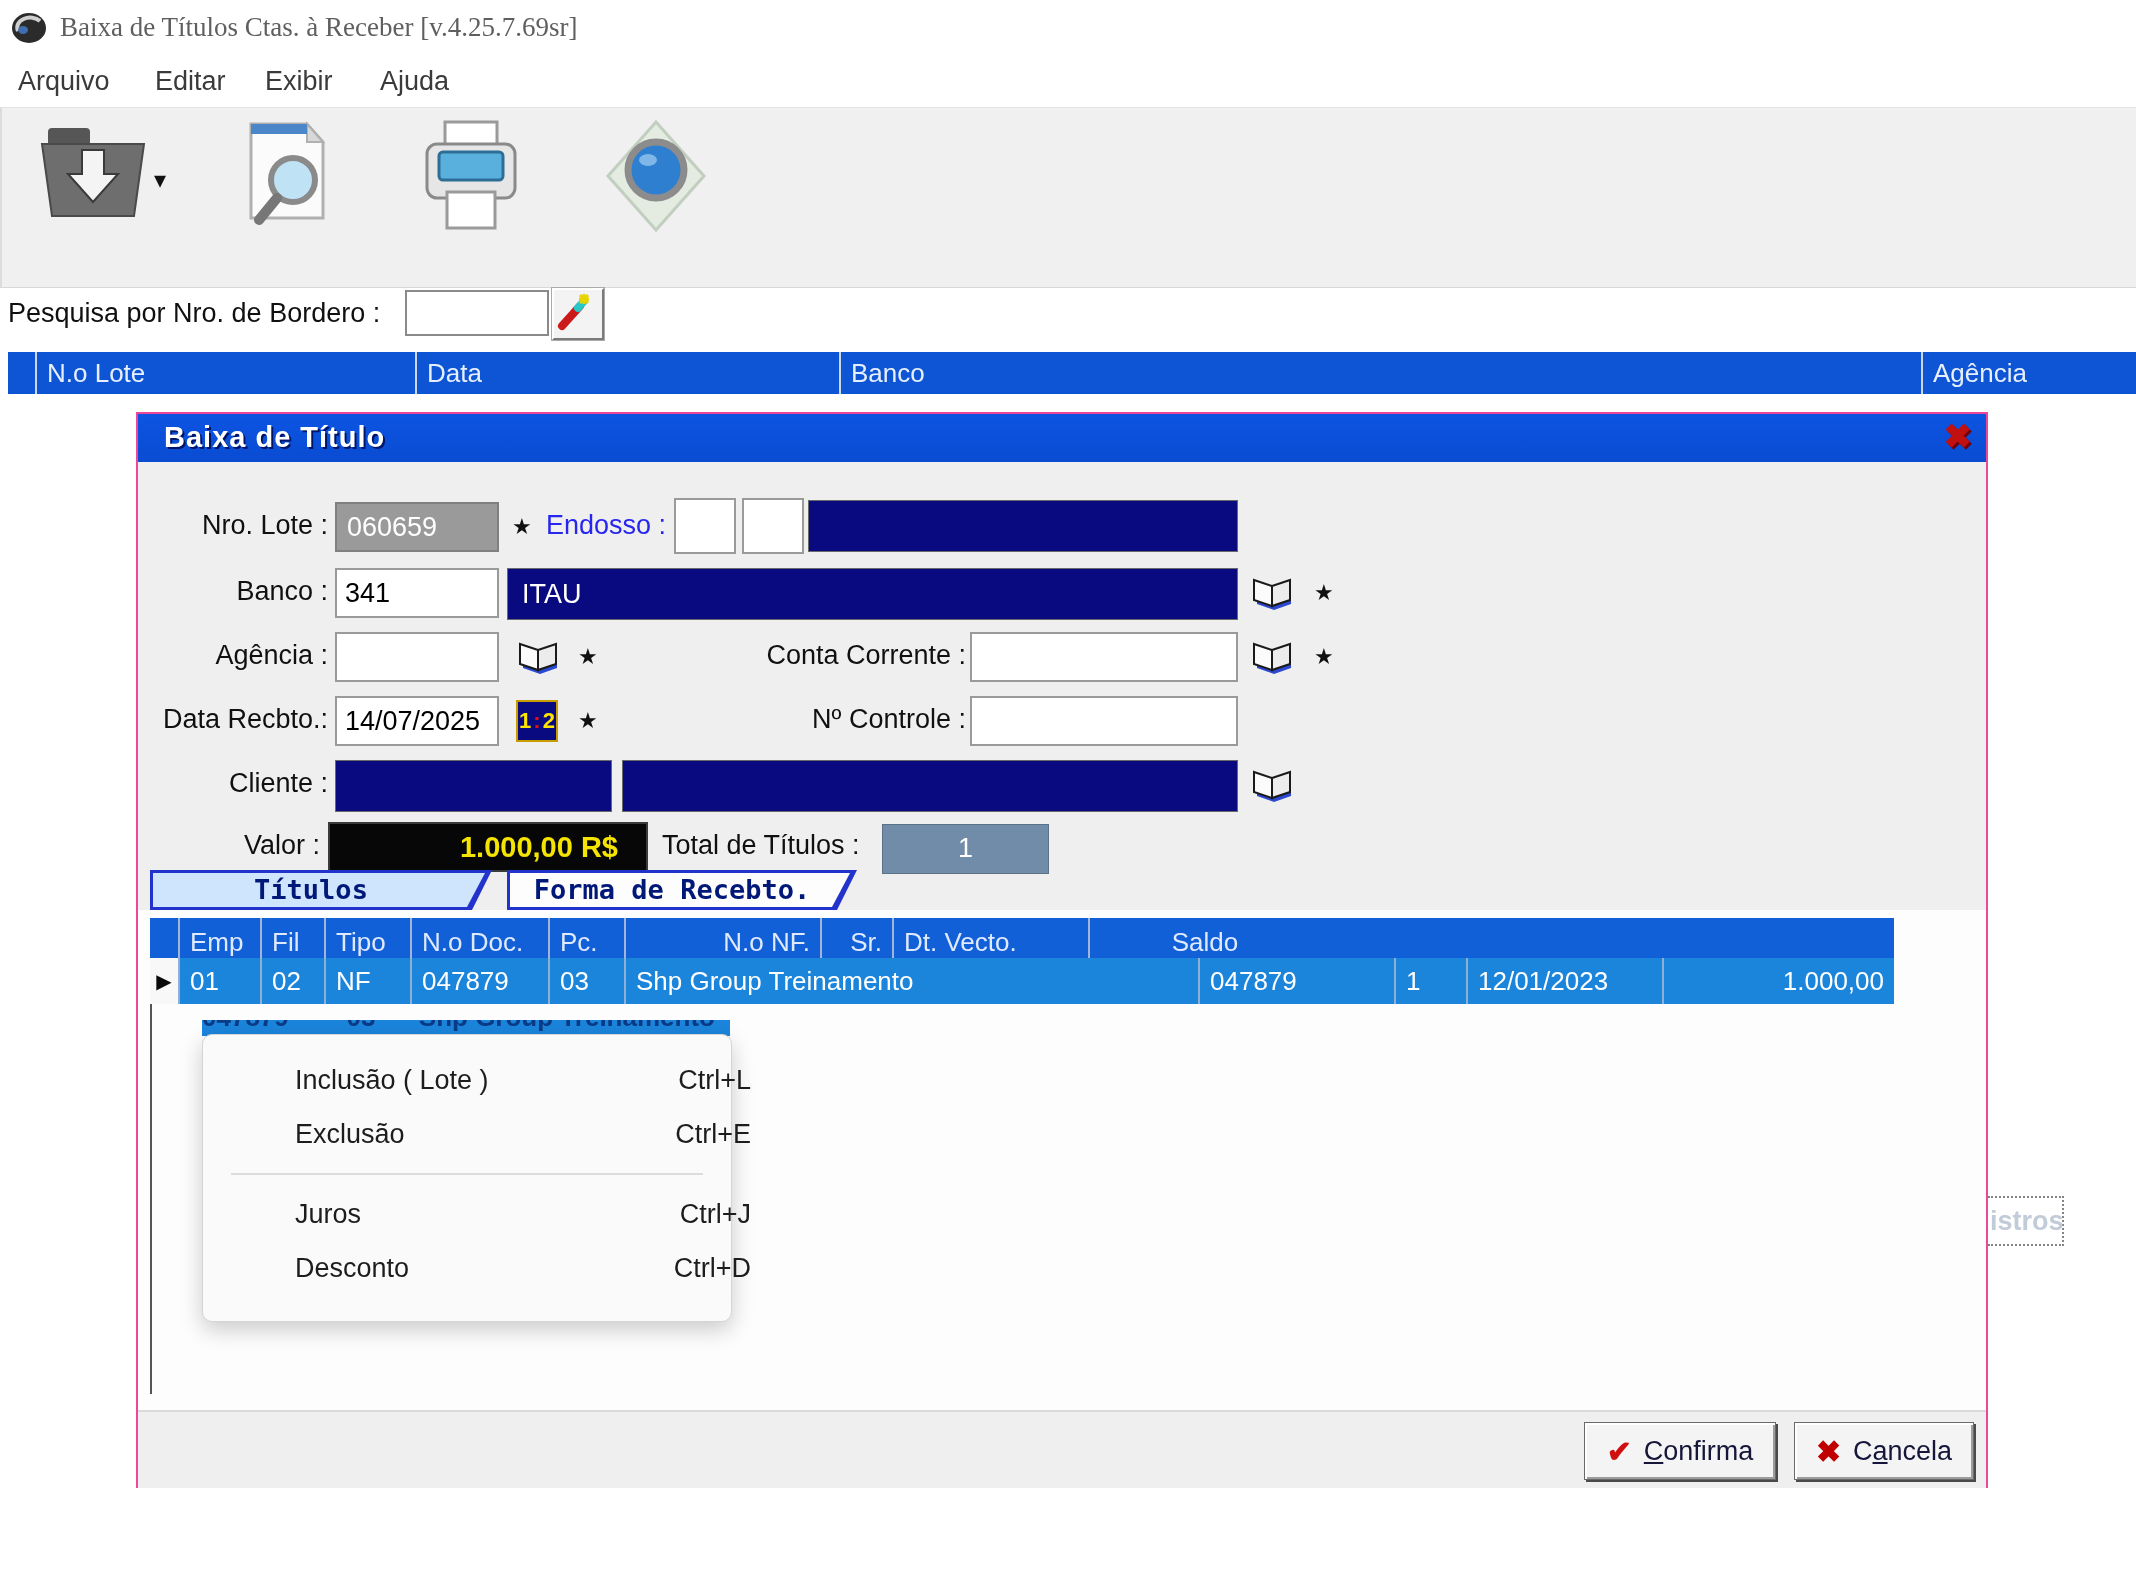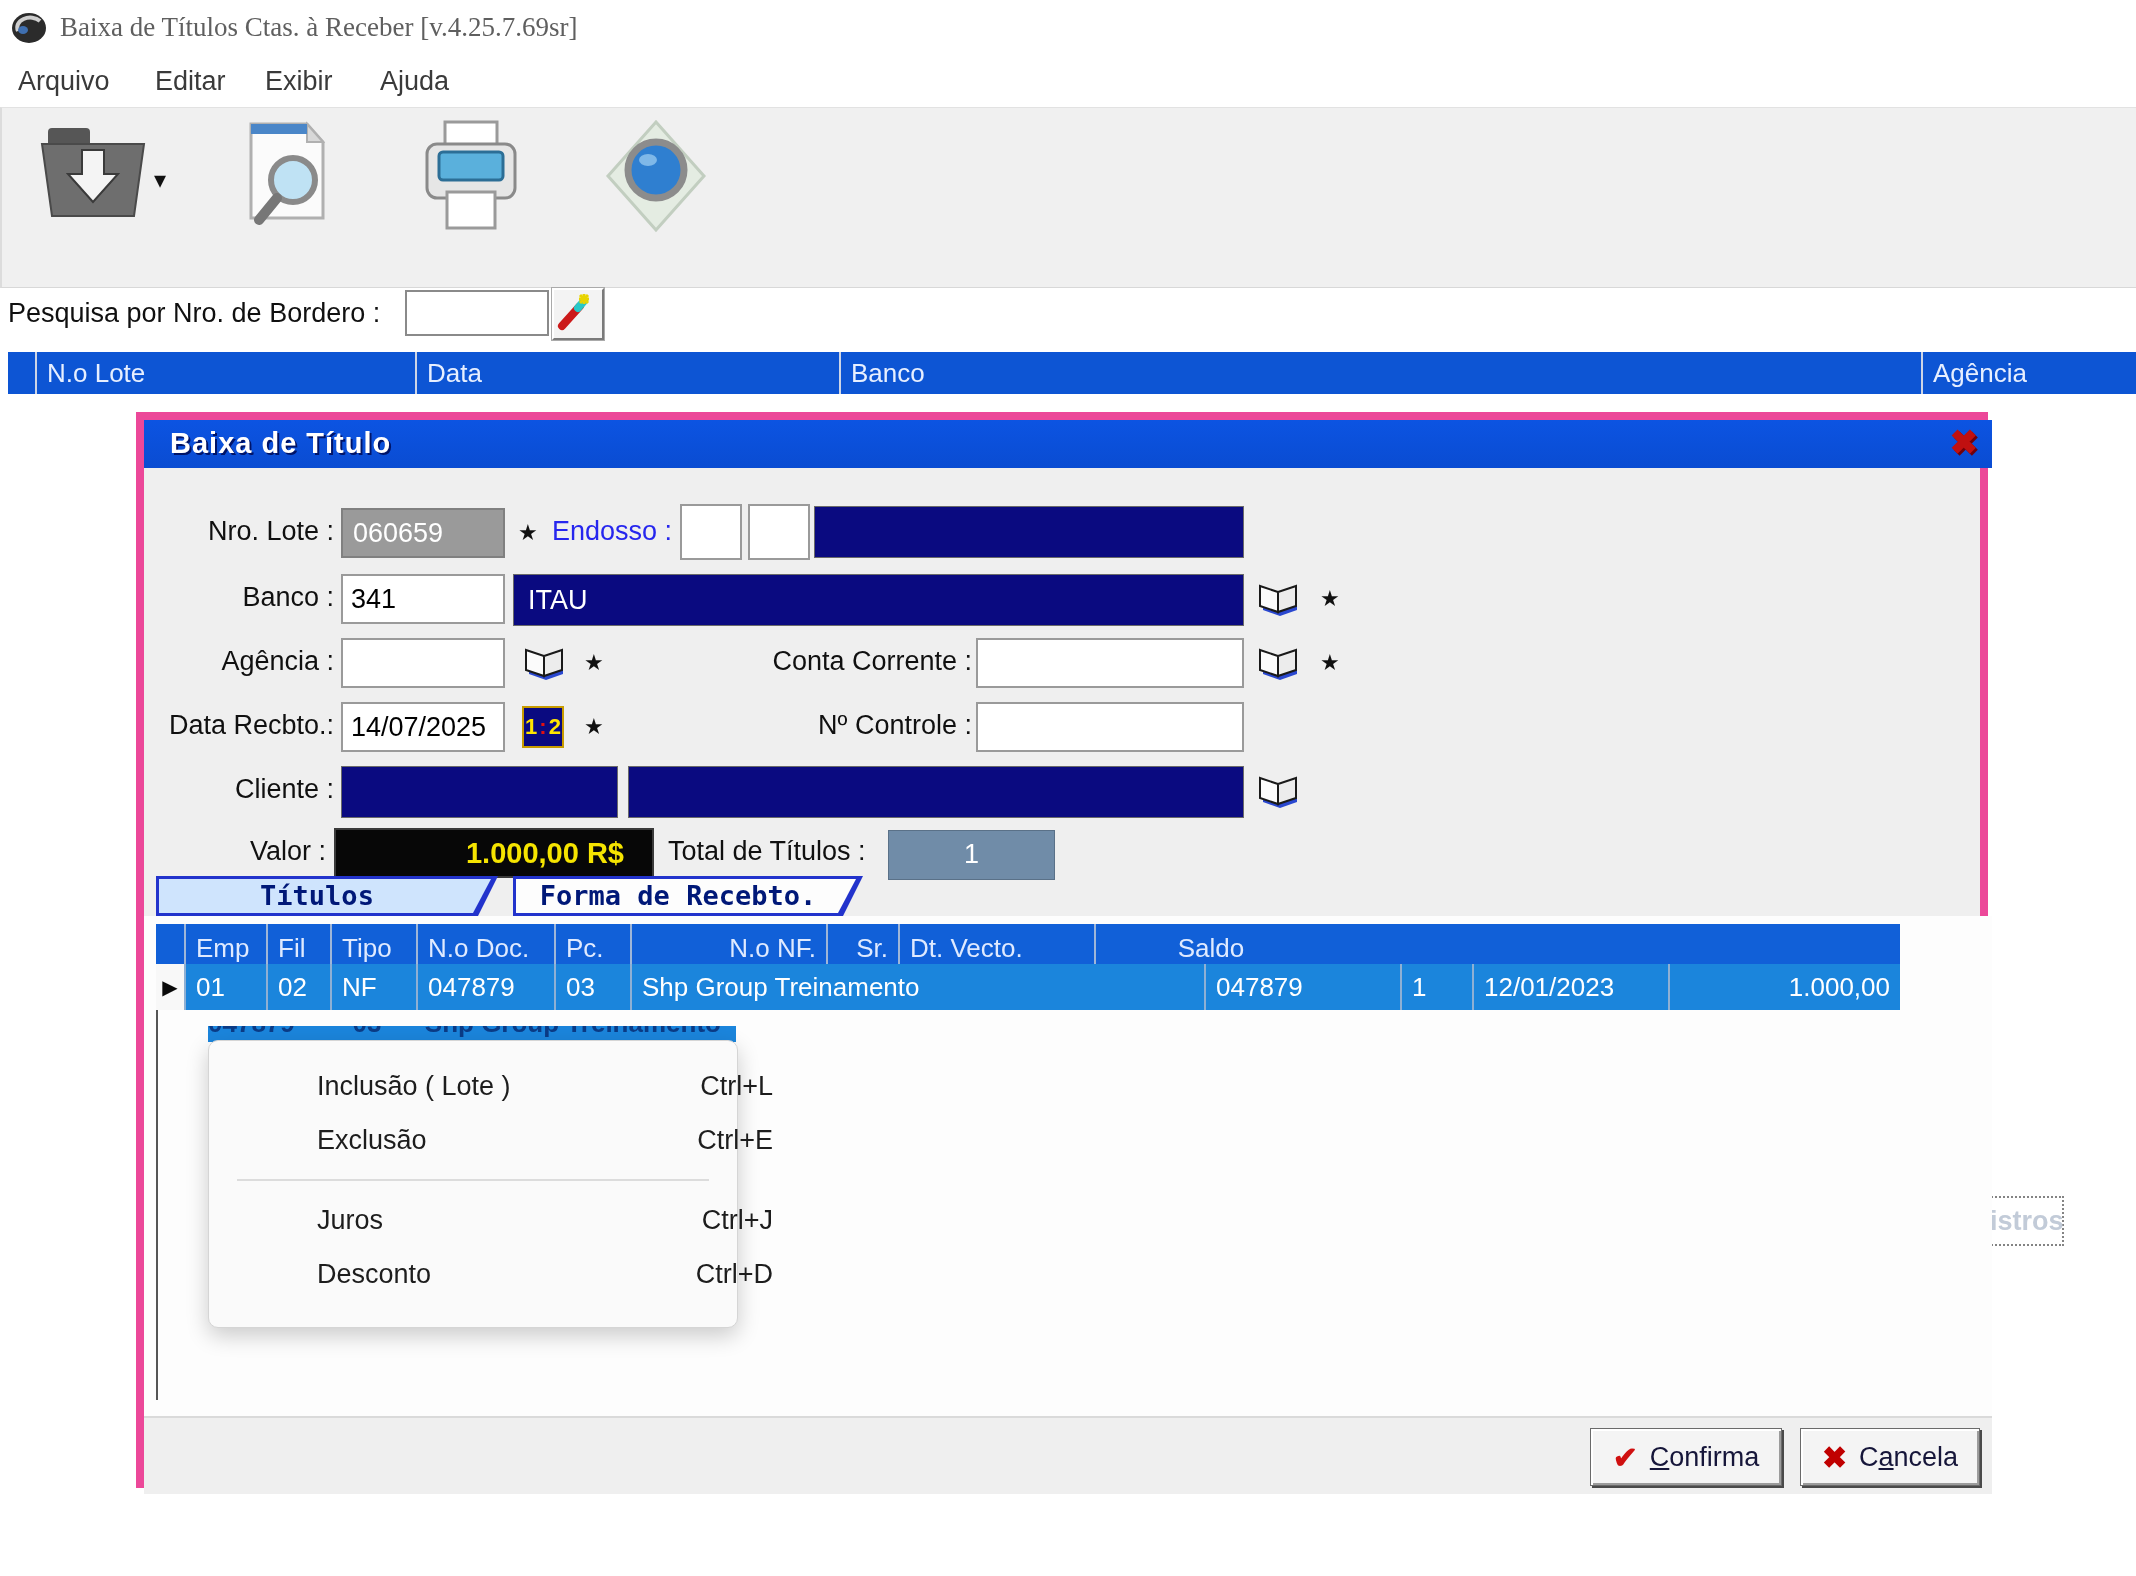--- a/index.html
+++ b/index.html
@@ -26,21 +26,21 @@
   .mh-c0{width:27px;border-left:none;padding:0;}
   .mh-c1{width:380px;}
   .mh-c2{width:424px;}
   .mh-c3{width:1082px;}
   .mh-c4{width:215px;}
   
   .remnant{left:1988px;top:1196px;width:76px;height:50px;background:#ffffff;
            border:2px dotted #848484;border-left:none;color:#c2cbd8;font-size:27px;font-weight:bold;
            line-height:46px;padding-left:2px;box-sizing:border-box;}
   
-  .dialog{left:136px;top:412px;width:1852px;height:1076px;background:#efefef;border:8px solid #ec4899;box-sizing:border-box;}
+  .dialog{left:136px;top:412px;width:1852px;height:1076px;background:#efefef;border:2px solid #ec4899;box-sizing:border-box;}
   .dlg-titlebar{left:0;top:0;width:1848px;height:48px;background:linear-gradient(#0c54e2,#0a4cd2);}
   .dlg-title{left:26px;top:7px;font-size:29px;font-weight:bold;color:#ffffff;text-shadow:2px 2px 0 #001468;letter-spacing:1px;}
   .dlg-close{right:14px;top:2px;font-size:34px;font-weight:bold;color:#c01010;text-shadow:2px 2px 0 #70000a;cursor:pointer;}
   .flabel{font-size:27px;color:#101010;text-align:right;}
   .finput{border:2px solid #9a9a9a;background:#ffffff;font-size:27px;padding:0 8px;box-sizing:border-box;}
   .navy{background:#0a0a80;border:1px solid #6a6a6a;color:#ffffff;font-size:27px;line-height:50px;padding-left:14px;box-sizing:border-box;}
   .star{font-size:22px;color:#101010;}
   .blue-label{font-size:27px;color:#2626ee;}
   .gray-input{background:#9a9a9a;border:2px solid #808080;color:#ffffff;font-size:27px;line-height:46px;padding-left:10px;box-sizing:border-box;}
   .valor-field{background:#070707;border:2px solid #3a3a3a;color:#f5e400;font-size:29px;font-weight:bold;
@@ -64,21 +64,21 @@
   .w-emp{width:82px;}.w-fil{width:64px;}.w-tipo{width:86px;}.w-doc{width:138px;}.w-pc{width:76px;}
   .w-cli{width:574px;}.w-nf{width:196px;}.w-sr{width:72px;}.w-dt{width:196px;}.w-saldo{width:232px;}
   .al-r{text-align:right;}
   .al-c{text-align:center;}
   .grid-left-line{left:12px;top:504px;width:2px;height:476px;background:#555;}
   
   .ghost-row{left:64px;top:606px;width:528px;height:16px;background:#1b85dc;overflow:hidden;}
   .ghost-row span{display:block;margin-top:-18px;font-size:26px;color:#0b3b86;white-space:pre;font-weight:bold;}
   .ctx-menu{left:64px;top:620px;width:528px;height:286px;background:#fafafa;border:1px solid #d5d5d5;
             border-radius:10px;box-shadow:0 8px 22px rgba(0,0,0,.20);}
-  .ctx-item{position:absolute;left:16px;width:628px;height:54px;cursor:pointer;}
+  .ctx-item{position:absolute;left:0;width:628px;height:54px;cursor:pointer;}
   .ctx-item .lab{position:absolute;left:92px;top:11px;font-size:27px;color:#1d1d1d;}
   .ctx-item .sc{position:absolute;right:80px;top:11px;font-size:27px;color:#1d1d1d;}
   .ctx-sep{position:absolute;left:28px;top:138px;width:472px;height:2px;background:#dcdcdc;}
   
   .dlg-footer{left:0;top:996px;width:1848px;height:76px;background:#efefef;border-top:2px solid #dadada;}
   .btn3d{background:#f4f4f4;border:1px solid #6a6a6a;
          box-shadow:2px 2px 0 #4a4a4a, inset 2px 2px 0 #ffffff, inset -2px -2px 0 #9c9c9c;
          display:flex;align-items:center;justify-content:center;gap:12px;cursor:pointer;box-sizing:border-box;}
   .btn3d .btxt{font-size:27px;color:#16163a;}
   .btn3d .bicon{font-size:30px;font-weight:bold;}

